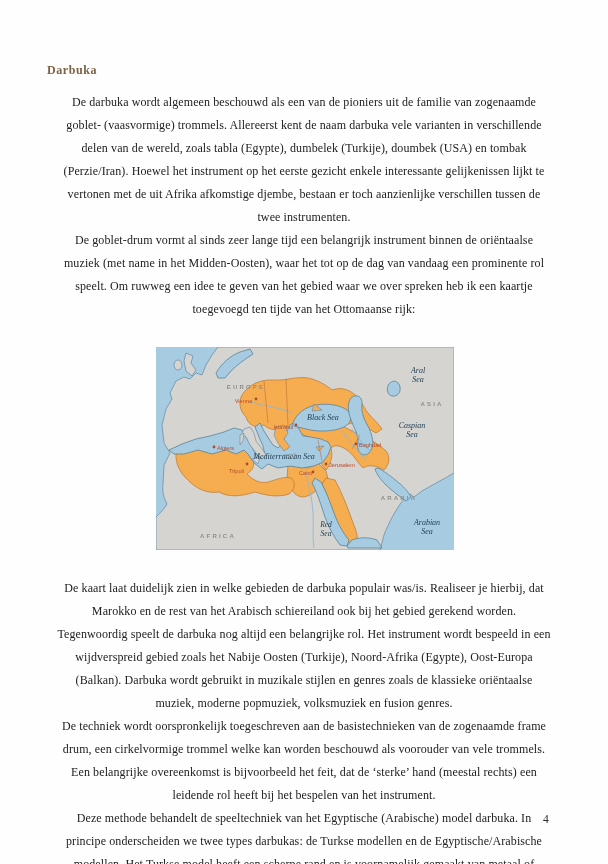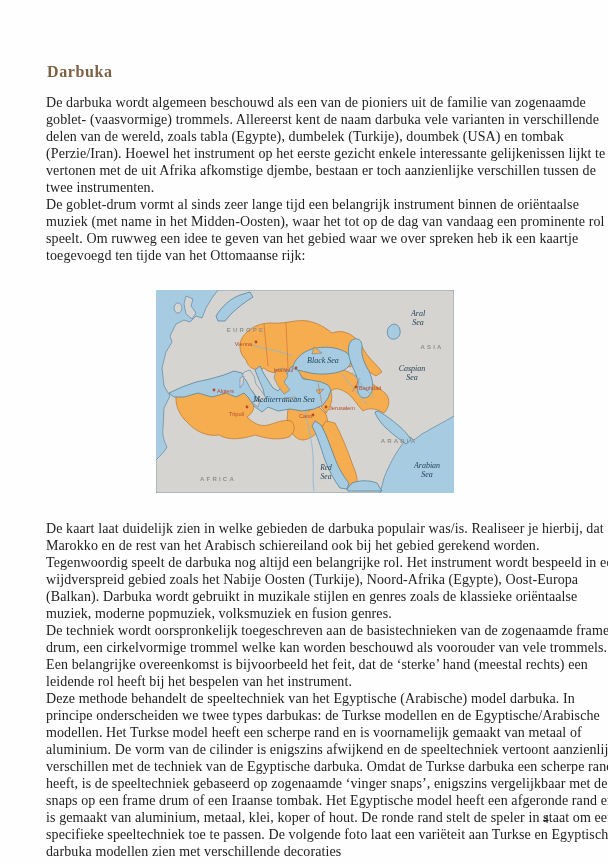--- a/index.html
+++ b/index.html
@@ -3,27 +3,27 @@
 <meta charset="utf-8">
 <style>
   html,body { margin:0; padding:0; background:#ffffff; }
   .page {
     position:relative; width:608px; height:864px; background:#fefefe;
     font-family:"Liberation Serif", serif; color:#1f1f1f;
     overflow:hidden; outline:1px solid #e8e8e8;
   }
   .content { padding:0 46px; }
   .doc-heading {
-    margin:63px 0 0 1px; font-size:16px; font-weight:bold;
+    margin:63px 0 0 1px; font-size:12px; font-weight:bold;
     letter-spacing:0.6px; color:#7c6144;
     font-family:"Liberation Serif", serif;
   }
   .text-block {
-    white-space:pre; font-size:14px; line-height:17px;
-    color:#212121; letter-spacing:0.1px;
+    white-space:pre; font-size:12px; line-height:23px;
+    color:#212121; letter-spacing:0.1px;text-align:center;
   }
   .block1 { margin-top:13px; }
   .block2 { margin-top:27px; }
   .map-figure { margin:26px 0 0 110px; width:239px; height:203px; }
   .map-figure svg { display:block; }
   .page-number {
     position:absolute; top:813px; left:543px; font-size:11.6px; color:#2a2a2a;
   }
   .sea-label { font-family:"Liberation Serif", serif; font-style:italic; font-size:8px; }
   .sea-label-sm { font-family:"Liberation Serif", serif; font-style:italic; font-size:7.5px; }

